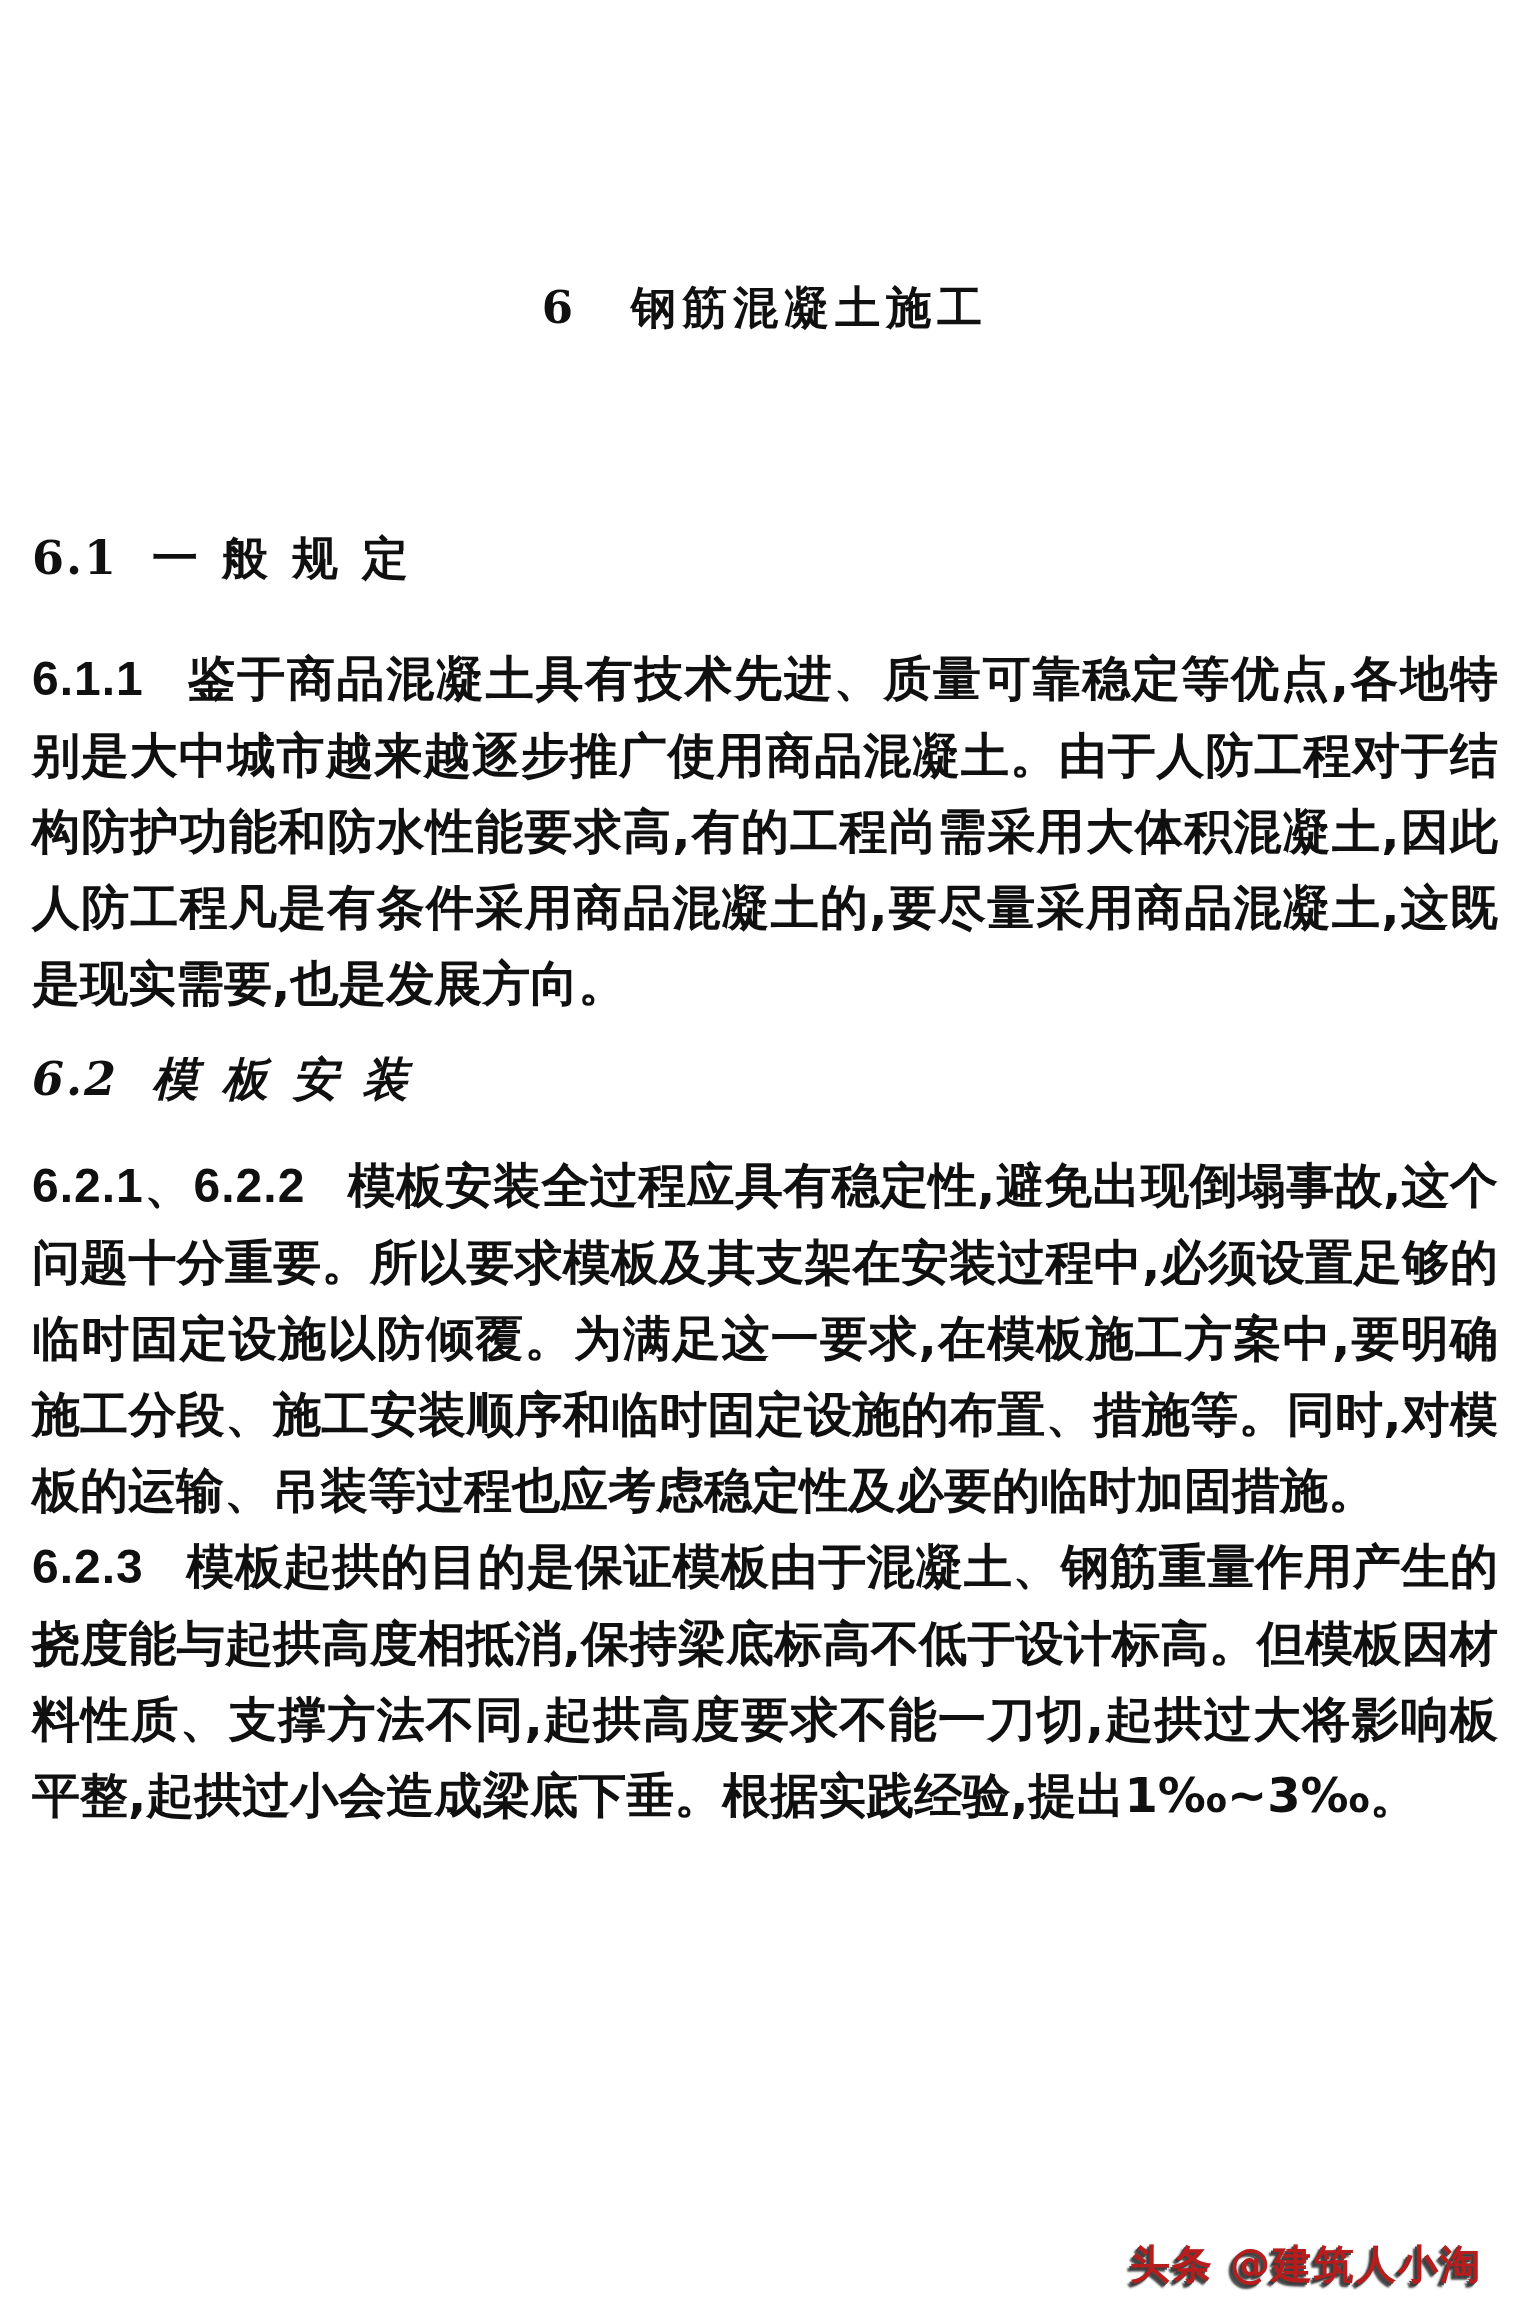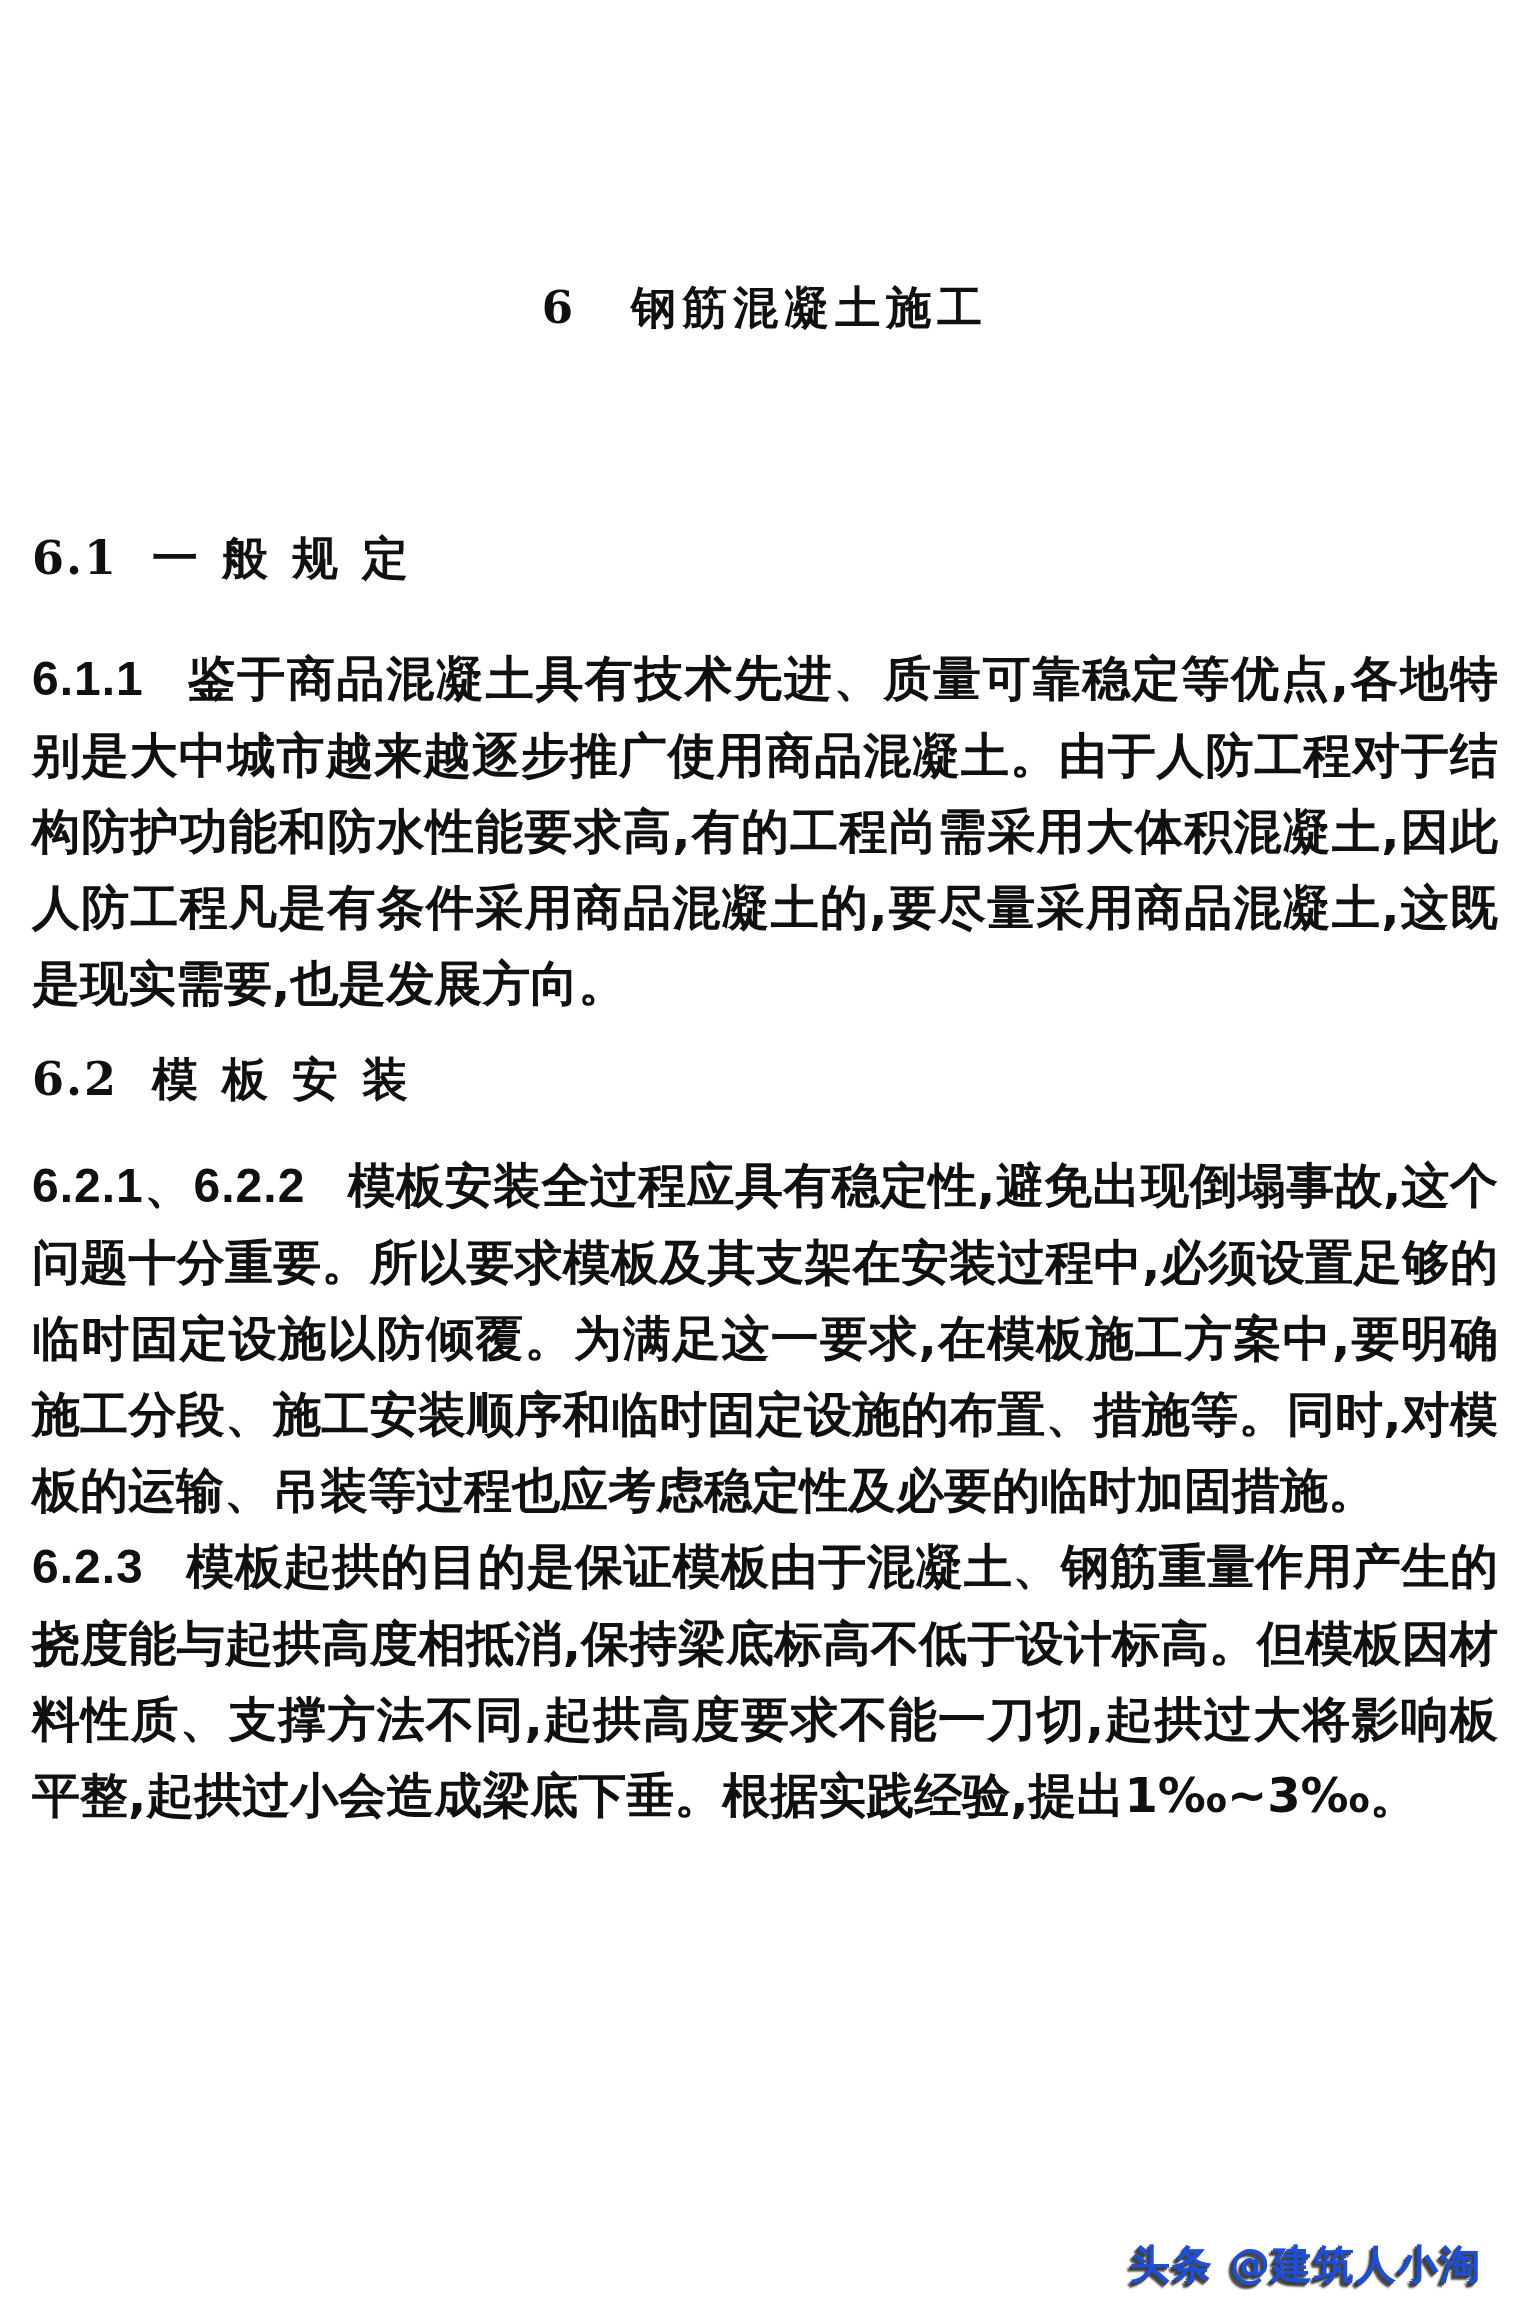--- a/index.html
+++ b/index.html
@@ -43,21 +43,21 @@
   }
   .section-heading .num {
     font-family: "DejaVu Serif", "Liberation Serif", serif;
     margin-right: 34px;
     letter-spacing: 2px;
   }
   .section-heading .ttl {
     letter-spacing: 24px;
   }
   #heading-6-1 { margin-top: 182px; }
-  #heading-6-2 { margin-top: 28px; }
+  #heading-6-2 { margin-top: 28px; font-style: italic; }
   .para {
     margin: 0;
     font-size: 48px;
     line-height: 76px;
     text-align: justify;
     text-justify: inter-character;
     overflow-wrap: break-word;
   }
   #para-6-1-1 { margin-top: 52px; }
   #para-6-2-1 { margin-top: 38px; }
@@ -66,21 +66,21 @@
     margin-right: 42px;
     letter-spacing: 1px;
     white-space: nowrap;
   }
   .watermark {
     position: absolute;
     right: 48px;
     bottom: 22px;
     font-size: 40px;
     letter-spacing: 2px;
-    color: #1d4ed8;
+    color: #b91c1c;
     text-shadow:
       -4px 4px 2px rgba(58,58,58,0.95),
       -2px 2px 0 rgba(58,58,58,0.9),
       0 0 1px rgba(90,90,90,0.5);
     white-space: nowrap;
   }
 </style>
 </head>
 <body>
 

